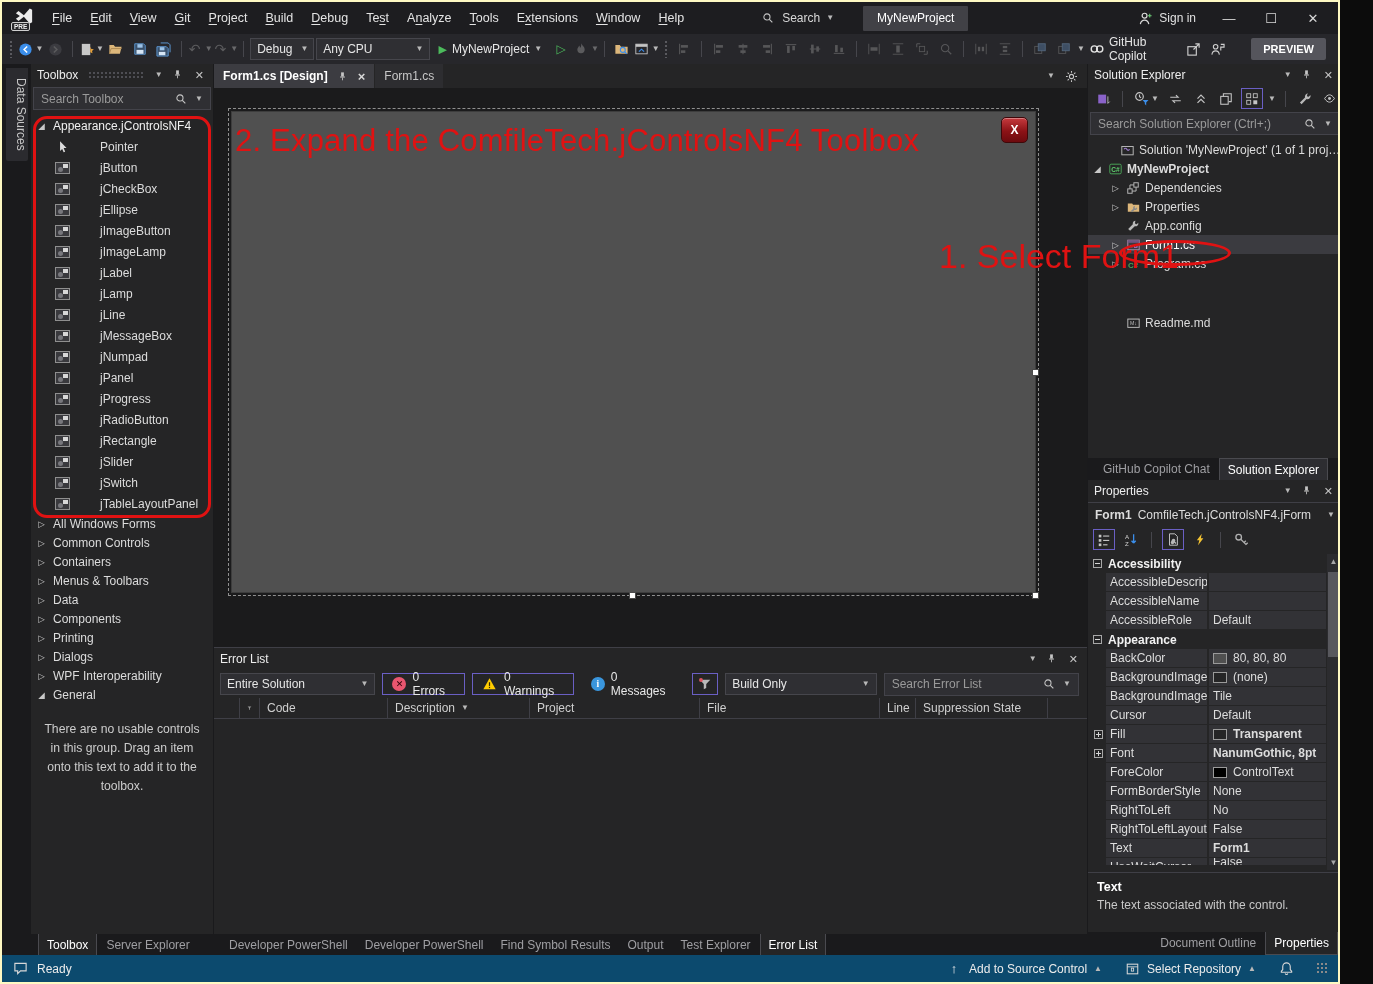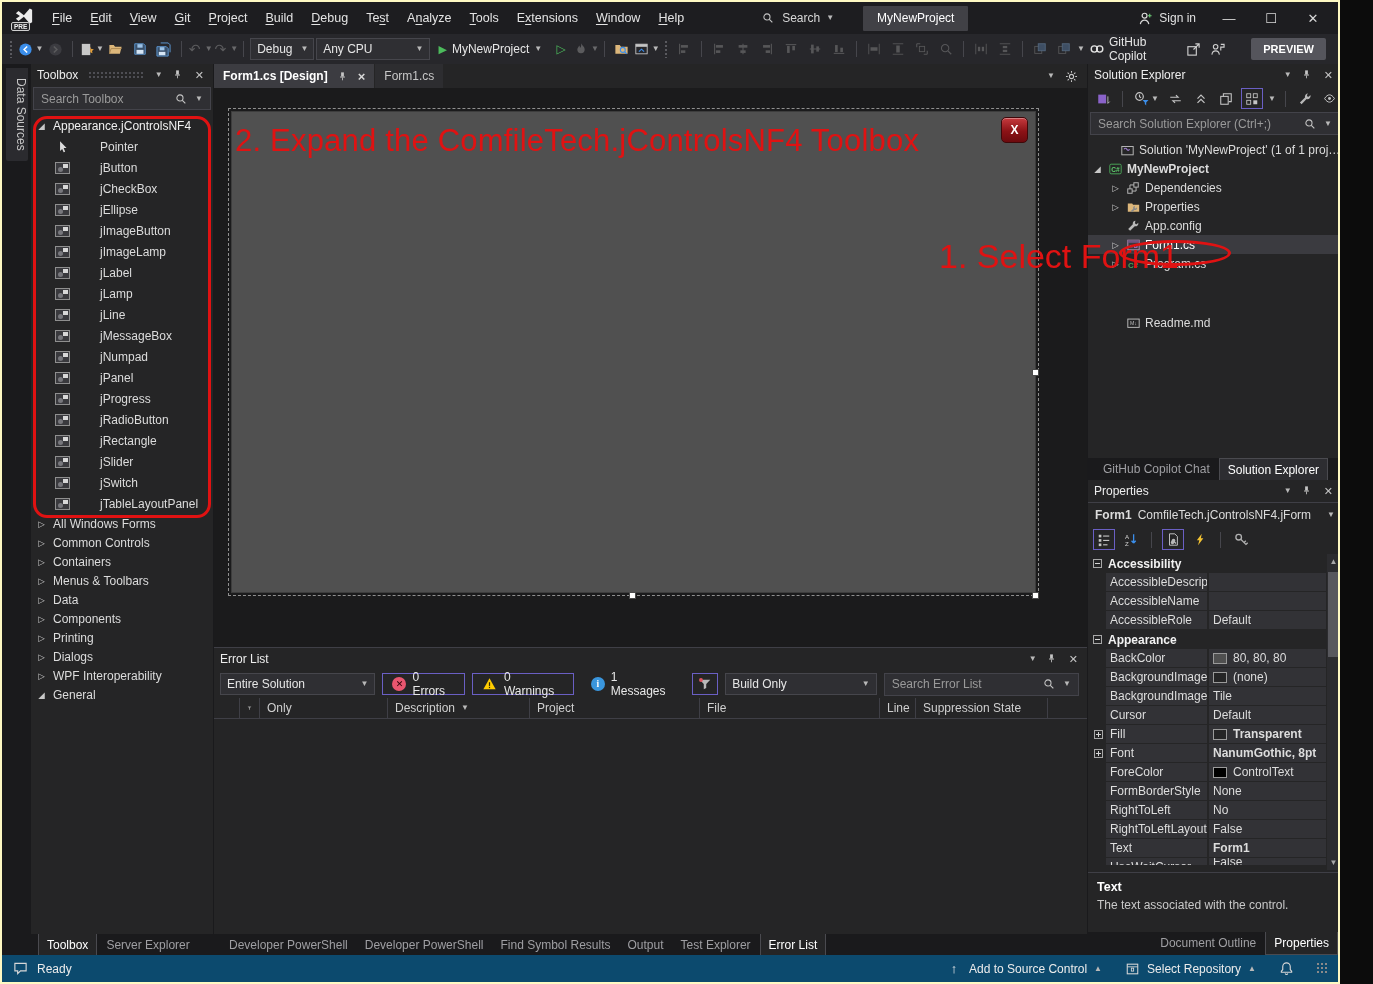--- a/index.html
+++ b/index.html
@@ -652,20 +652,21 @@
         </div>
         <div class="tb-group">
           <span class="arrow">▷</span>
           <span>WPF Interoperability</span>
         </div>
         <div class="tb-group">
           <span class="arrow">◢</span>
           <span>General</span>
         </div>
       </div>
+    <div class="tb-empty">There are no usable controls in this group. Drag an item onto this text to add it to the toolbox.</div>
   </div>
   <div class="panel-tabs" id="toolbox-tabs">
       <div class="panel-tab active">Toolbox</div>
       <div class="panel-tab">Server Explorer</div>
     </div>
 
   <div class="panel" id="editor-panel">
     <div id="editor-tabbar">
       <div id="editor-tabs" style="display:flex">
           <div class="doc-tab active">
@@ -729,21 +730,21 @@
             <svg width="15" height="14" viewBox="0 0 16 16" xmlns="http://www.w3.org/2000/svg" fill="none">
               <path d="M8 1.5l7 12.5H1z" fill="#fc0"></path>
               <rect x="7.3" y="6" width="1.4" height="4.2" fill="#332a00"></rect>
               <rect x="7.3" y="11.2" width="1.4" height="1.5" fill="#332a00"></rect>
             </svg>
           </span>
           <span>0 Warnings</span>
         </span>
       <span class="toggle-btn noborder">
           <span class="ic-info">i</span>
-          <span>1 Messages</span>
+          <span>0 Messages</span>
         </span>
       <span class="filter-btn">
           <span class="ic ic-slot">
             <svg width="14" height="14" viewBox="0 0 16 16" xmlns="http://www.w3.org/2000/svg" fill="none">
               <path d="M2 3h12l-4.6 5v4.5L6.6 14V8z" fill="#b9b9b9"></path>
               <circle cx="3.4" cy="3.4" r="2.2" fill="#e05561"></circle>
             </svg>
           </span>
         </span>
       <span class="combo" style="width:152px">
@@ -762,21 +763,21 @@
       </span>
     </div>
     <div id="error-cols">
         <span class="el-cell" style="width: 26px;"></span>
         <span class="el-cell" style="width: 20px;">
           <svg width="12" height="12" viewBox="0 0 16 16" xmlns="http://www.w3.org/2000/svg" fill="none">
             <path d="M2 3h12l-4.6 5v4.5L6.6 14V8z" fill="#9a9a9a"></path>
           </svg>
         </span>
         <span class="el-cell" style="width: 128px;">
-          <span>Only</span>
+          <span>Code</span>
         </span>
         <span class="el-cell" style="width: 142px;">
           <span>Description</span>
           <span class="caret">▼</span>
         </span>
         <span class="el-cell" style="width: 170px;">
           <span>Project</span>
         </span>
         <span class="el-cell" style="width: 180px;">
           <span>File</span>

